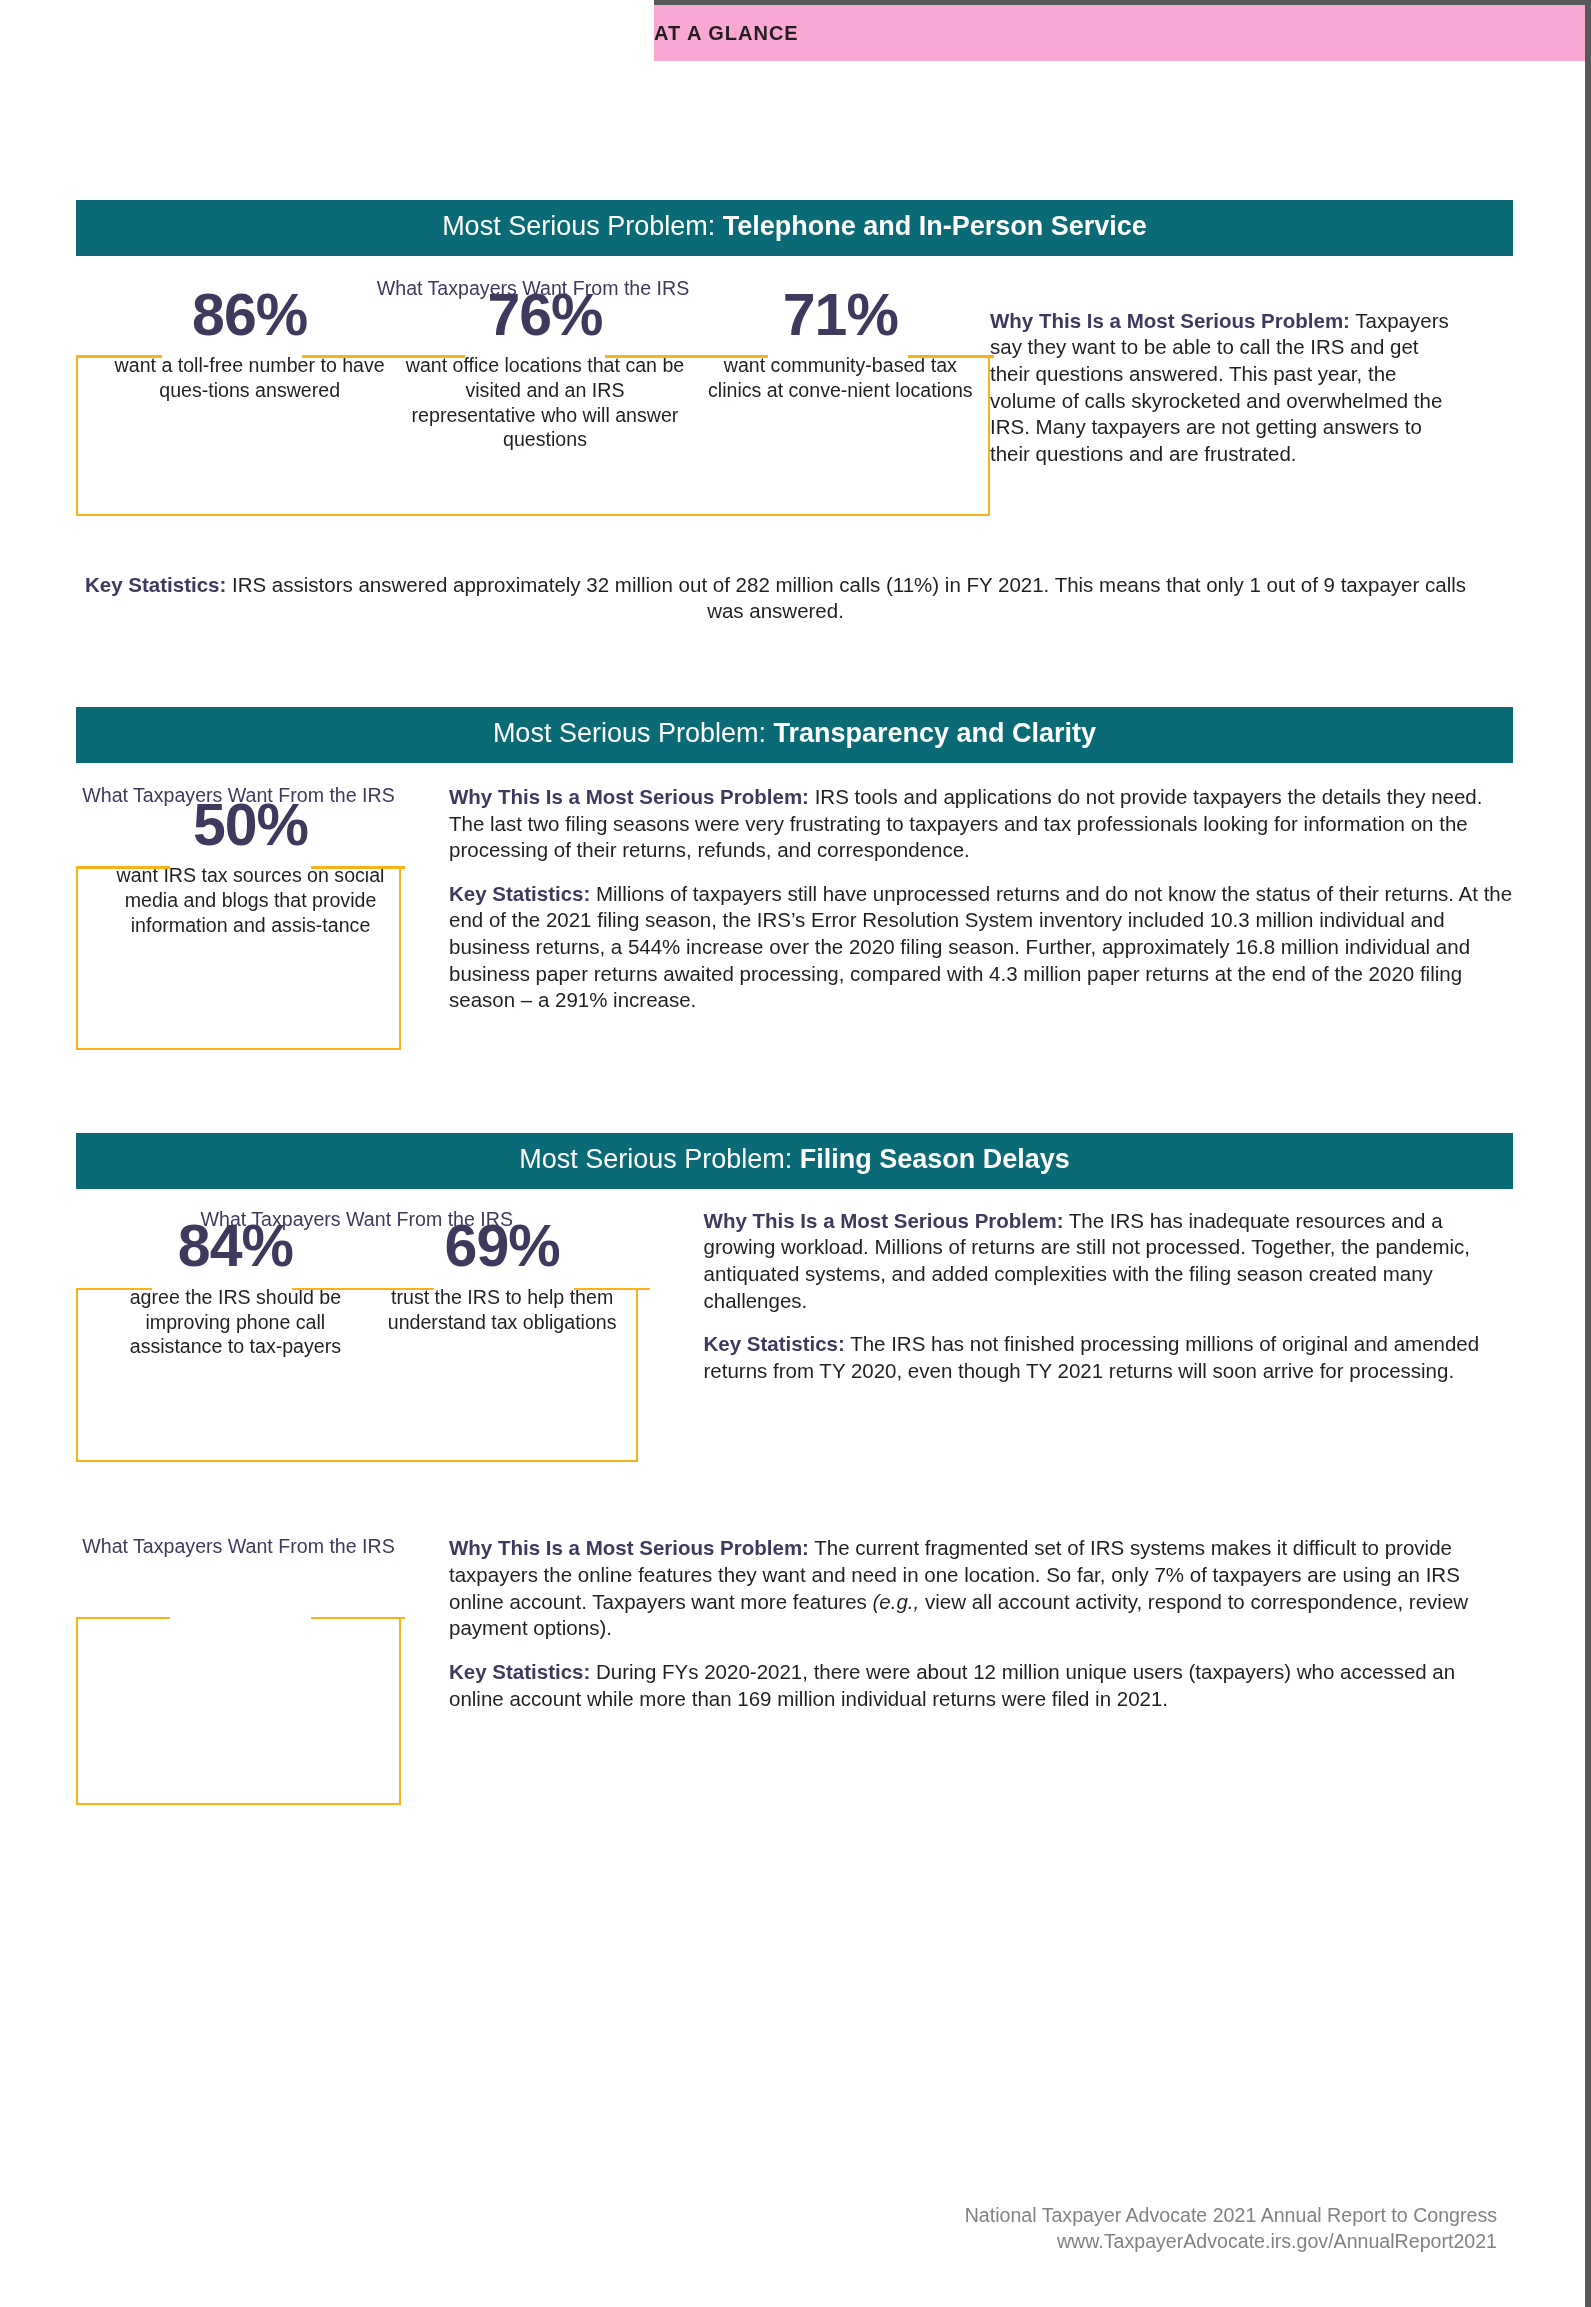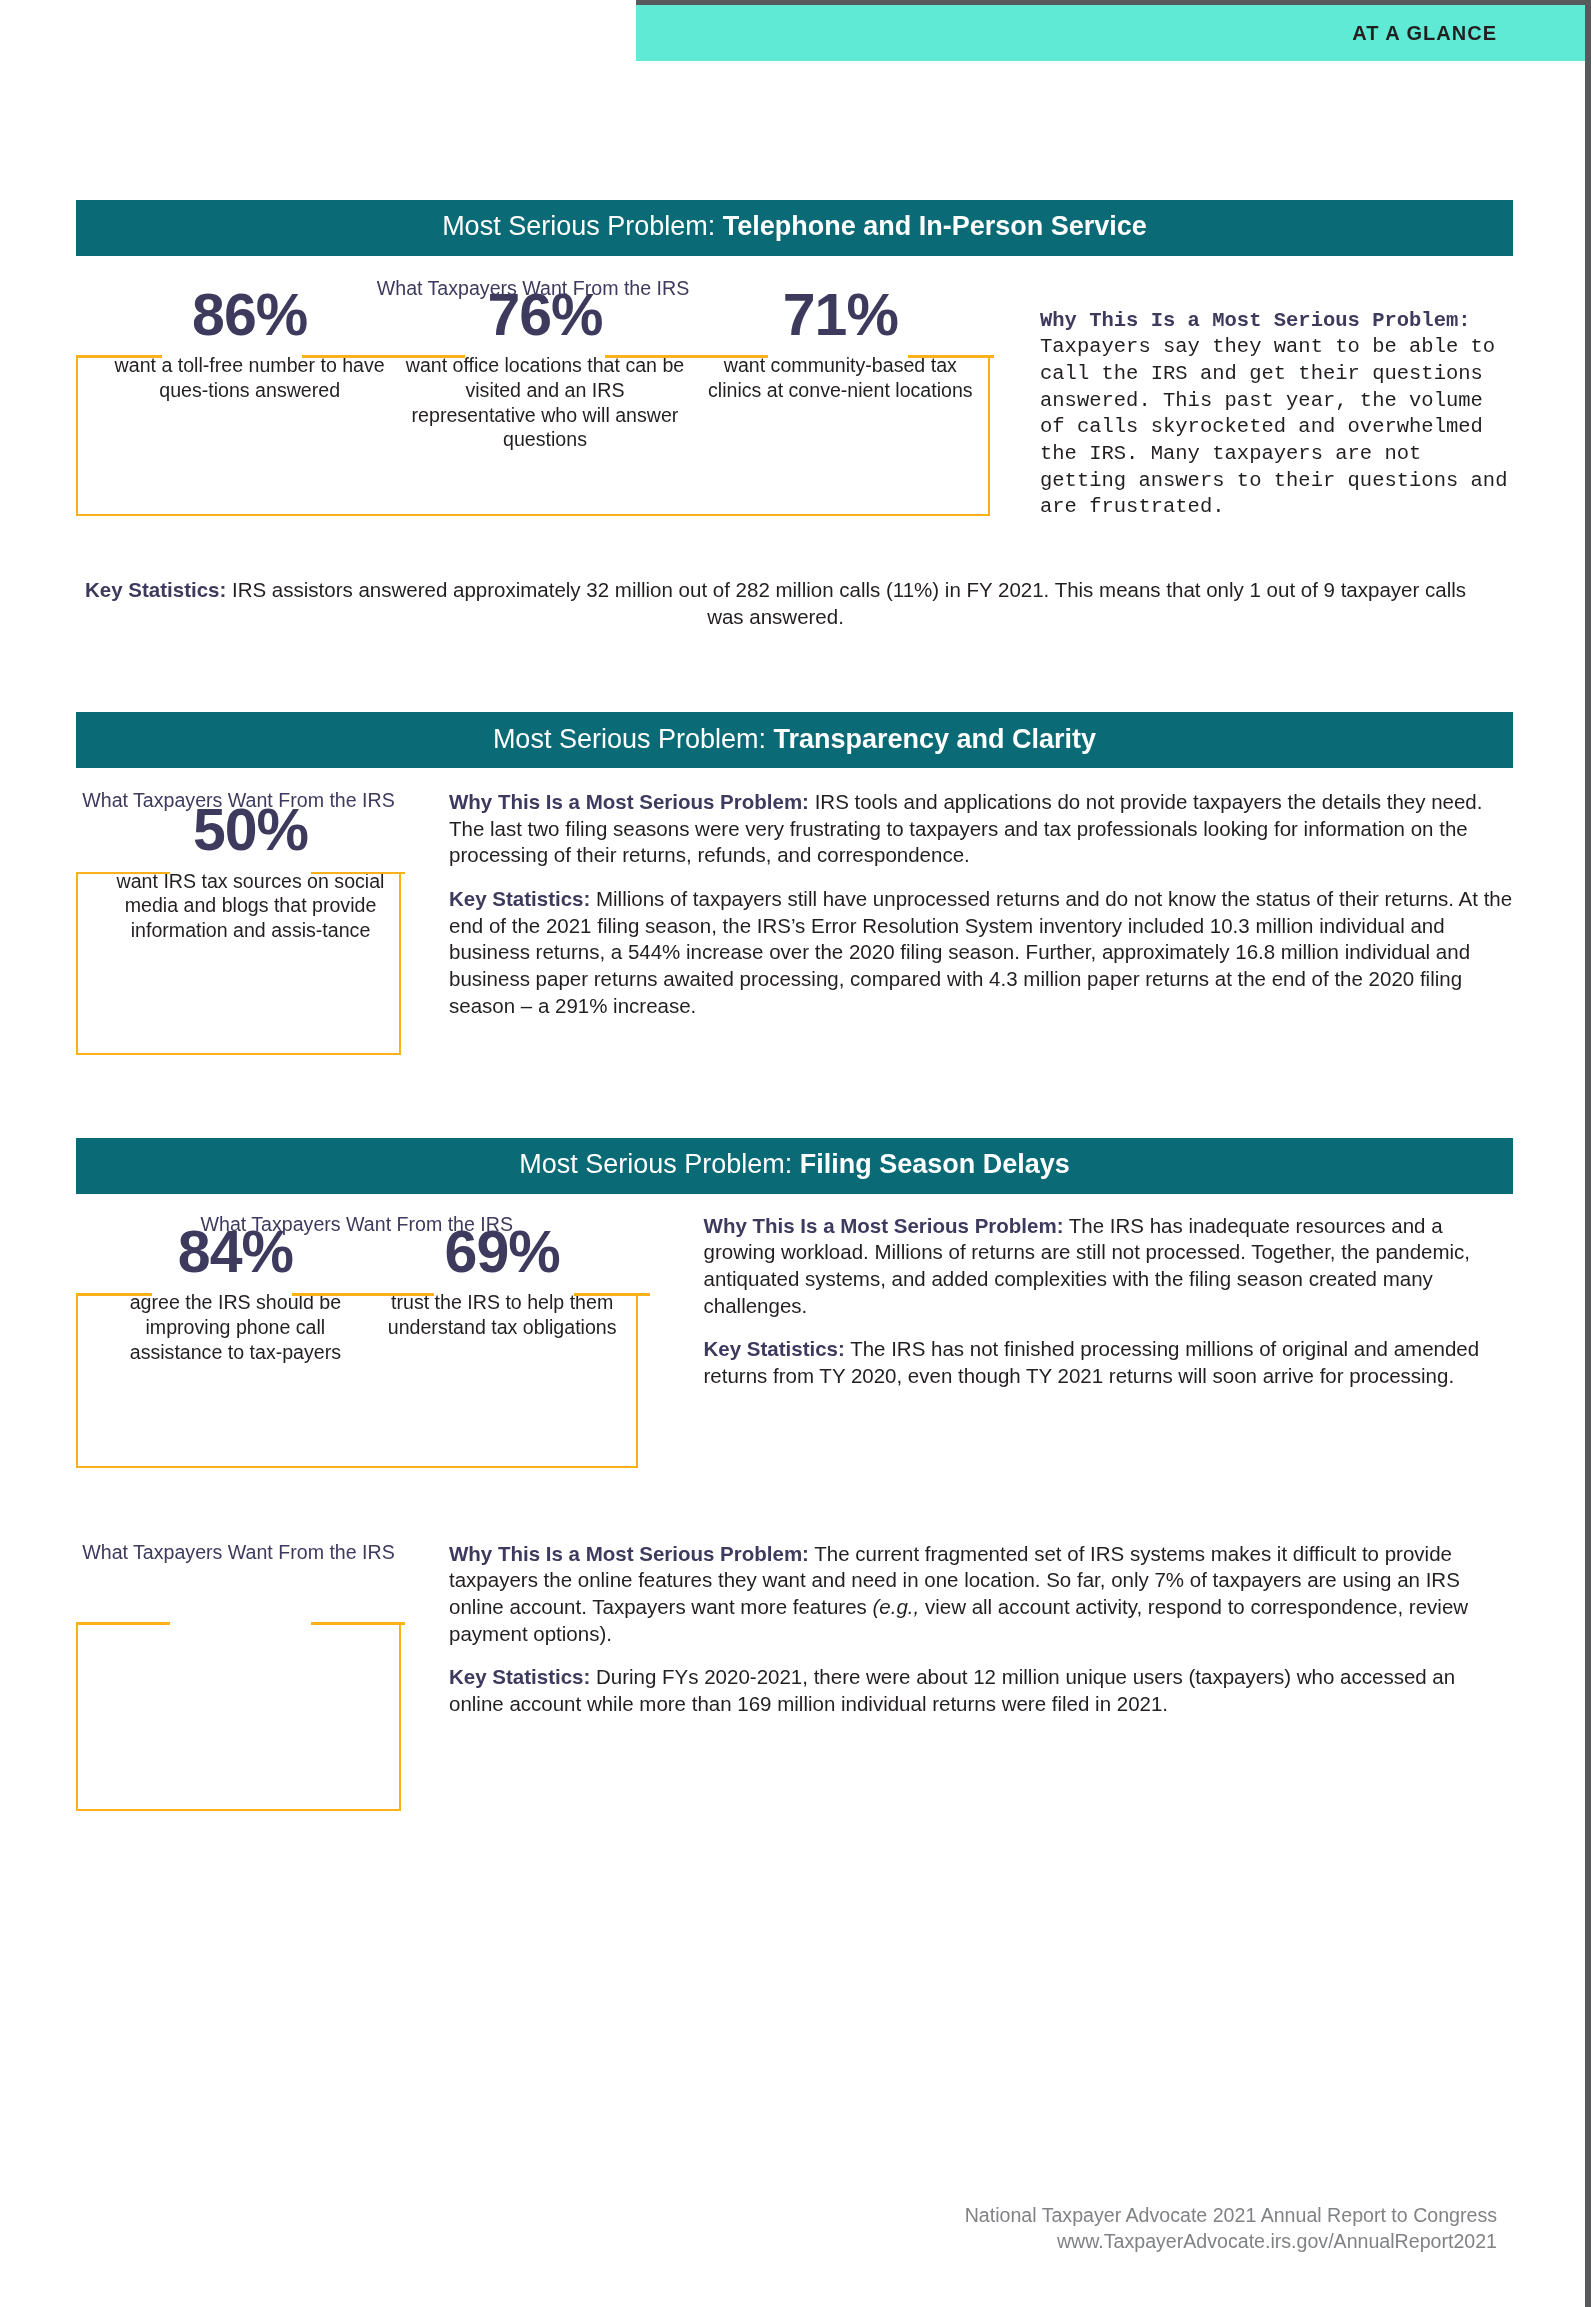--- a/index.html
+++ b/index.html
@@ -15,28 +15,28 @@
     height:2307px;
     background:#ffffff;
     overflow:hidden;
     box-sizing:border-box;
     border-right:6.7px solid #58595b;
   }
 
   
   .topbar{
     position:absolute;
-    top:0; left:636px; right:0;
+    top:0; left:654px; right:0;
     height:61px;
-    background:#5eead4;
+    background:#f9a8d4;
     border-top:5.7px solid #58595b;
     box-sizing:border-box;
     display:flex;
     align-items:center;
-    justify-content:flex-end;
+    justify-content:flex-start;
     padding-right:88px;
   }
   .topbar-title{
     font-size:20px;
     font-weight:700;
     letter-spacing:1px;
     color:#231f20;
   }
 
   
@@ -182,21 +182,21 @@
                 <div class="stat-desc">want community-based tax clinics at conve-nient locations</div>
               </div>
             </div>
           <div style="position: absolute; height: 2.4px; background: rgb(251, 177, 23); top: -2.4px; left: -2.4px; width: 86px;"></div>
               <div style="position: absolute; height: 2.4px; background: rgb(251, 177, 23); top: -2.4px; left: 224px; width: 163px;"></div>
               <div style="position: absolute; height: 2.4px; background: rgb(251, 177, 23); top: -2.4px; left: 527px; width: 163px;"></div>
               <div style="position: absolute; height: 2.4px; background: rgb(251, 177, 23); top: -2.4px; left: 830px; width: 86px;"></div>
             </div>
         </div>
 
-        <div class="copy" style="width:473px;margin-left:50px;padding-top:31px;font-family:Liberation Mono, monospace;">
+        <div class="copy" style="width:473px;padding-top:31px;">
           <p><span class="lede">Why This Is a Most Serious Problem:</span><span> Taxpayers say they want to be able to call the IRS and get their questions answered. This past year, the volume of calls skyrocketed and overwhelmed the IRS. Many taxpayers are not getting answers to their questions and are frustrated.</span></p>
         </div>
       </div>
 
       <div class="keystat" style="margin-top:56px;width:1399px;text-align:center;">
         <span class="lede">Key Statistics:</span><span> IRS assistors answered approximately 32 million out of 282 million calls (11%) in FY 2021. This means that only 1 out of 9 taxpayer calls was answered.</span>
       </div>
     </div>
 
     <div class="section" style="margin-top:82px;">

